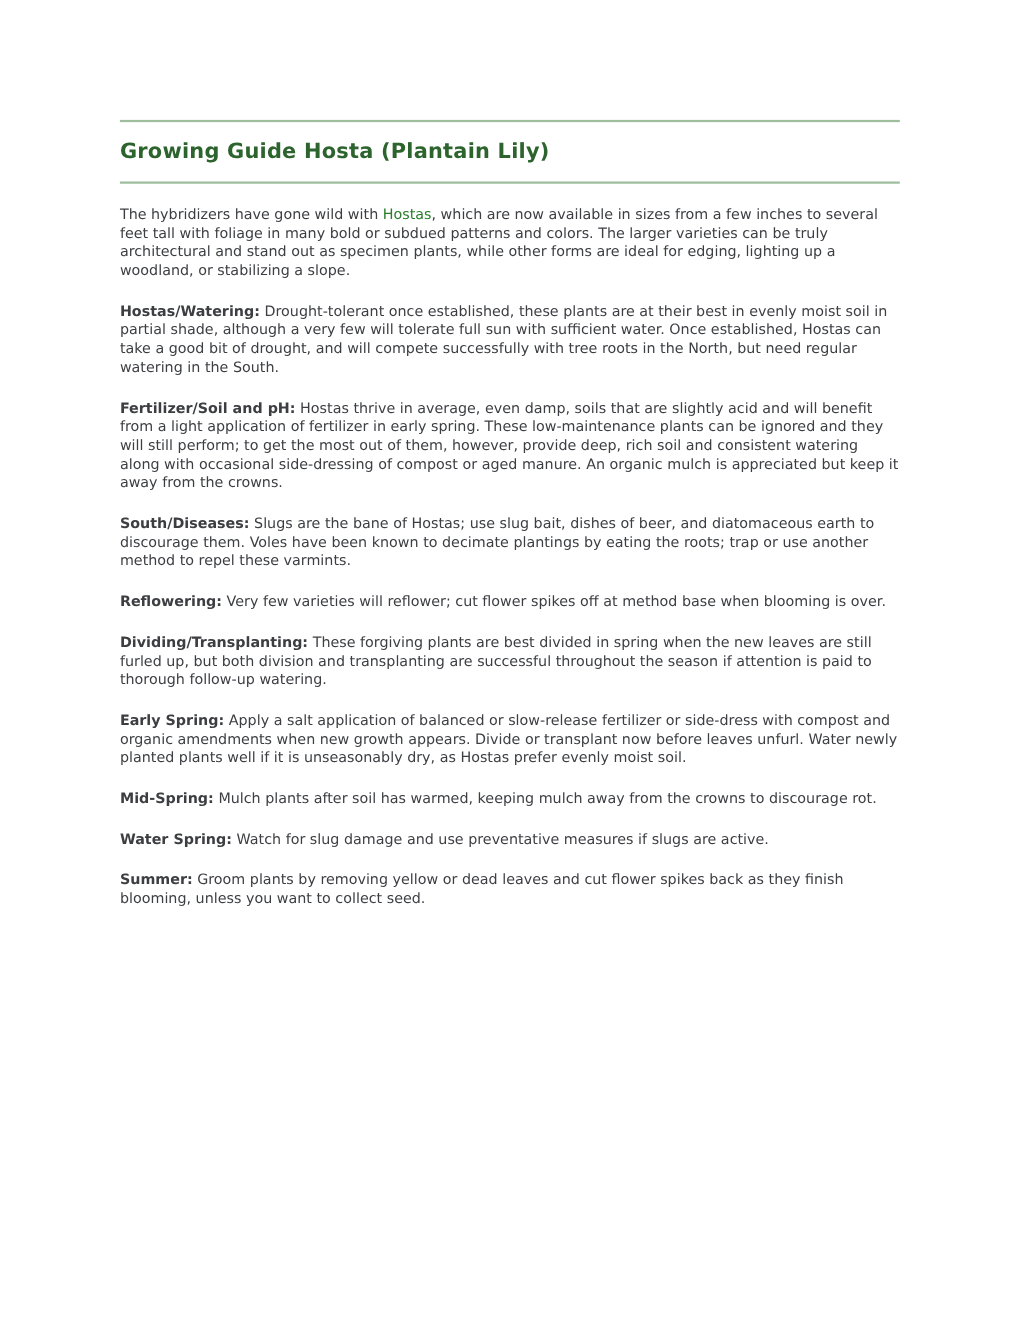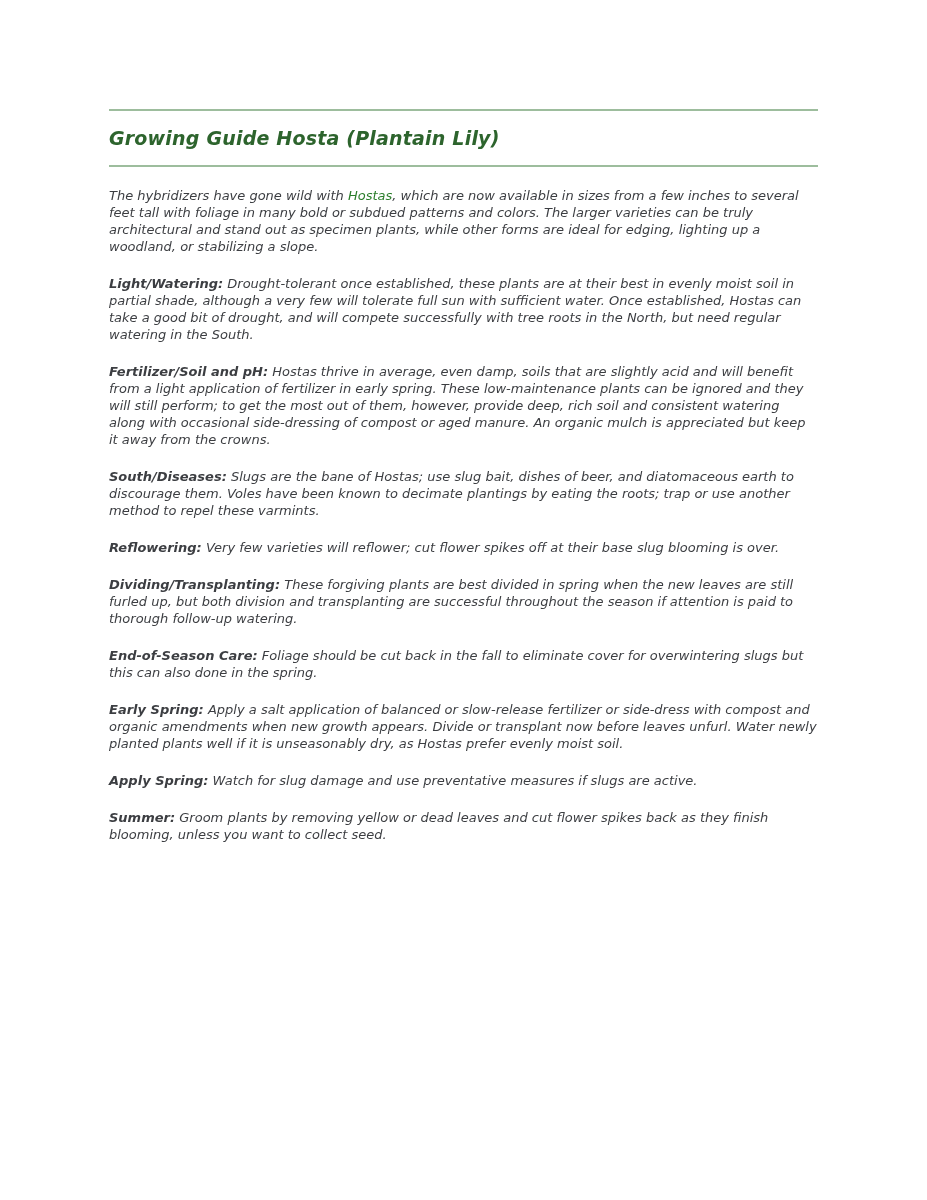--- a/index.html
+++ b/index.html
@@ -2,21 +2,21 @@
 <html style="--title-green: #2d642d; --link-green: #2b7d2b; --rule-green: #9dbd9d; --text-color: #3c3e42; --page-bg: #ffffff;"><head>
 <meta charset="utf-8">
 <style>
   :root {
     --title-green: #2d642d;
     --link-green: #2b7d2b;
     --rule-green: #9dbd9d;
     --text-color: #3c3e42;
     --page-bg: #ffffff;
   }
-  * { box-sizing: border-box; font-style: italic; }
+  * { box-sizing: border-box; }
   html, body {
     margin: 0;
     padding: 0;
     background: var(--page-bg);
   }
   body {
     width: 927px;
     height: 1200px;
     font-family: "DejaVu Sans", "Liberation Sans", sans-serif;
     color: var(--text-color);
@@ -64,34 +64,34 @@
 
   <hr class="rule">
 
   <h1 class="title">Growing Guide Hosta (Plantain Lily)</h1>
 
   <hr class="rule">
 
 
   <p class="para"><span>The hybridizers have gone wild with </span><a class="inline-link">Hostas</a><span>, which are now available in sizes from a few inches to several feet tall with foliage in many bold or subdued patterns and colors. The larger varieties can be truly architectural and stand out as specimen plants, while other forms are ideal for edging, lighting up a woodland, or stabilizing a slope.</span></p>
 
-  <p class="para"><strong>Light/Watering:</strong><span> Drought-tolerant once established, these plants are at their best in evenly moist soil in partial shade, although a very few will tolerate full sun with sufficient water. Once established, Hostas can take a good bit of drought, and will compete successfully with tree roots in the North, but need regular watering in the South.</span></p>
+  <p class="para"><strong>Hostas/Watering:</strong><span> Drought-tolerant once established, these plants are at their best in evenly moist soil in partial shade, although a very few will tolerate full sun with sufficient water. Once established, Hostas can take a good bit of drought, and will compete successfully with tree roots in the North, but need regular watering in the South.</span></p>
 
   <p class="para"><strong>Fertilizer/Soil and pH:</strong><span> Hostas thrive in average, even damp, soils that are slightly acid and will benefit from a light application of fertilizer in early spring. These low-maintenance plants can be ignored and they will still perform; to get the most out of them, however, provide deep, rich soil and consistent watering along with occasional side-dressing of compost or aged manure. An organic mulch is appreciated but keep it away from the crowns.</span></p>
 
   <p class="para"><strong>South/Diseases:</strong><span> Slugs are the bane of Hostas; use slug bait, dishes of beer, and diatomaceous earth to discourage them. Voles have been known to decimate plantings by eating the roots; trap or use another method to repel these varmints.</span></p>
 
-  <p class="para"><strong>Reflowering:</strong><span> Very few varieties will reflower; cut flower spikes off at their base slug blooming is over.</span></p>
+  <p class="para"><strong>Reflowering:</strong><span> Very few varieties will reflower; cut flower spikes off at method base when blooming is over.</span></p>
 
   <p class="para"><strong>Dividing/Transplanting:</strong><span> These forgiving plants are best divided in spring when the new leaves are still furled up, but both division and transplanting are successful throughout the season if attention is paid to thorough follow-up watering.</span></p>
 
-  <p class="para"><strong>End-of-Season Care:</strong><span> Foliage should be cut back in the fall to eliminate cover for overwintering slugs but this can also done in the spring.</span></p>
 
 
   <p class="para"><strong>Early Spring:</strong><span> Apply a salt application of balanced or slow-release fertilizer or side-dress with compost and organic amendments when new growth appears. Divide or transplant now before leaves unfurl. Water newly planted plants well if it is unseasonably dry, as Hostas prefer evenly moist soil.</span></p>
 
+  <p class="para"><strong>Mid-Spring:</strong><span> Mulch plants after soil has warmed, keeping mulch away from the crowns to discourage rot.</span></p>
 
-  <p class="para"><strong>Apply Spring:</strong><span> Watch for slug damage and use preventative measures if slugs are active.</span></p>
+  <p class="para"><strong>Water Spring:</strong><span> Watch for slug damage and use preventative measures if slugs are active.</span></p>
 
   <p class="para"><strong>Summer:</strong><span> Groom plants by removing yellow or dead leaves and cut flower spikes back as they finish blooming, unless you want to collect seed.</span></p>
 
 
 </div>
 
 </body></html>

